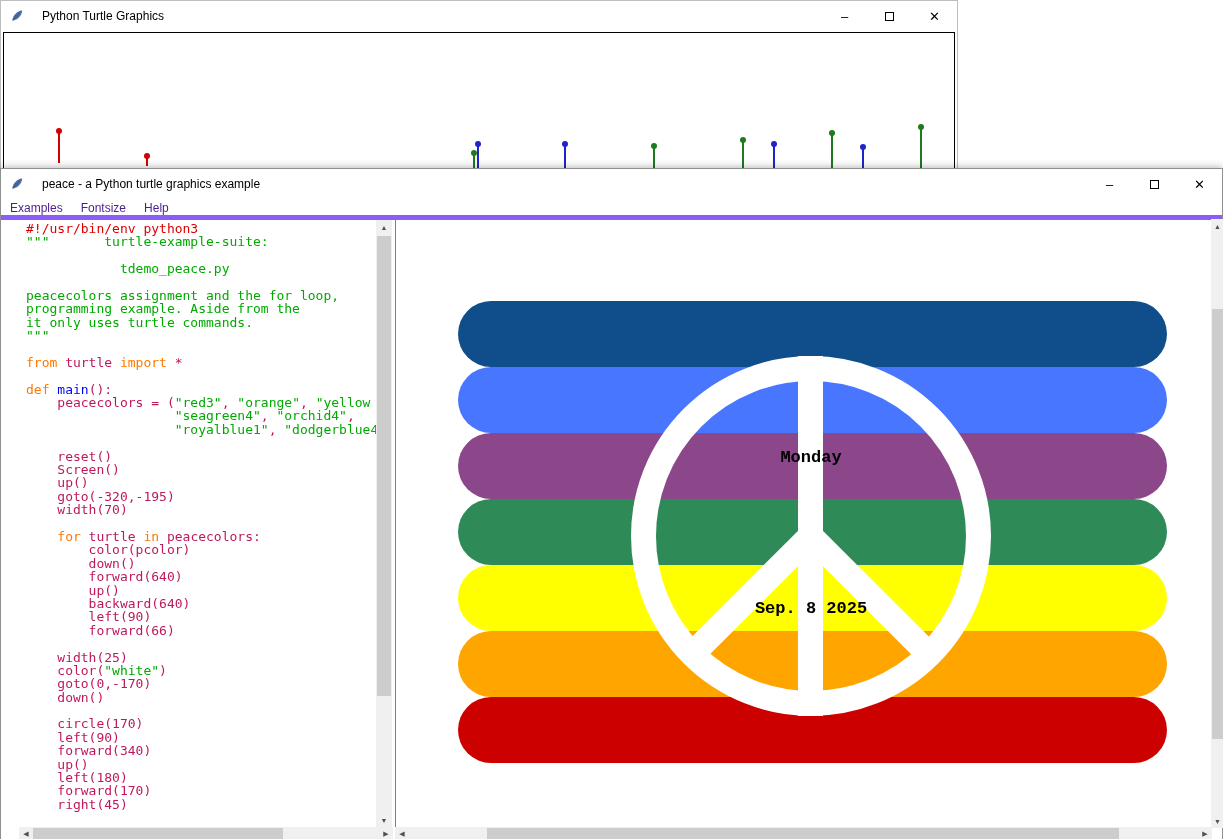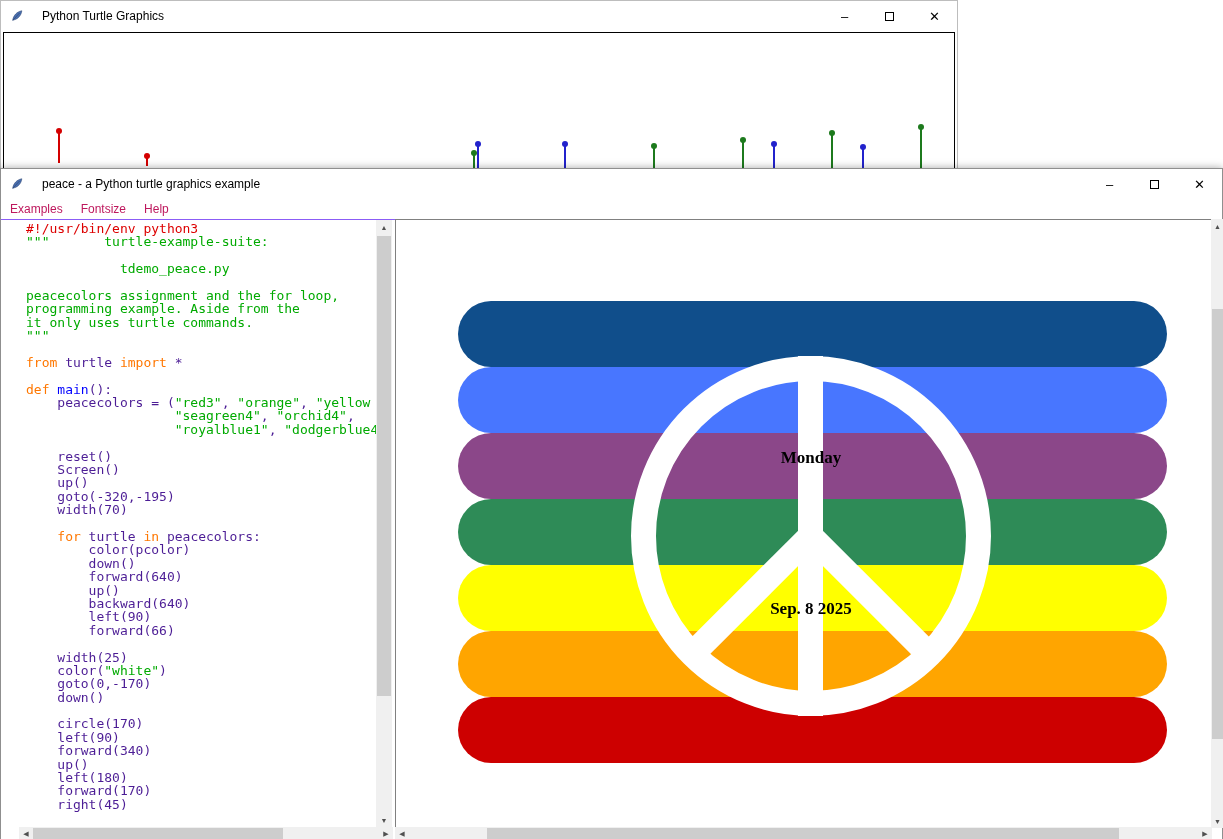--- a/index.html
+++ b/index.html
@@ -19,43 +19,43 @@
   #back-canvas{position:absolute;left:2px;top:31px;width:952px;height:470px;
     border:1px solid #000;background:#fff}
   .fig{position:absolute;width:2px;background:currentColor}
   .fig::before{content:"";position:absolute;left:-2px;top:-5px;width:6px;height:6px;
     border-radius:50%;background:currentColor}
 
   
   #front-window{left:0;top:168px;width:1223px;height:783px;border:1px solid #8f8f8f;
     box-shadow:0 0 8px rgba(0,0,0,.35);z-index:2}
   #menu-bar{position:absolute;left:0;top:29px;width:100%;height:22px;display:flex;
-    align-items:flex-end;background:#fff;border-bottom:1px solid #8b5cf6;font-size:12px;color:#be185d}
+    align-items:flex-start;background:#fff;border-bottom:5px solid #8b5cf6;font-size:12px;color:#4c1d95}
   .menu-item{padding:3px 9px;white-space:nowrap}
 
   
   #code-pane{position:absolute;left:18px;top:51px;width:357px;height:607px;background:#fff;
     overflow:hidden;font-family:"DejaVu Sans Mono",monospace;font-size:13px;line-height:13.4px;
     padding:2px 0 0 7px}
   .cl{white-space:pre;height:13.4px}
-  .c{color:#dd0000}.s{color:#00aa00}.k{color:#ff7700}.d{color:#0000ff}.n{color:#4c1d95}
+  .c{color:#dd0000}.s{color:#00aa00}.k{color:#ff7700}.d{color:#0000ff}.n{color:#be185d}
 
   
   #turtle-canvas{position:absolute;left:394px;top:50px;width:817px;height:609px;
     background:#fff;border:1px solid #808080;overflow:hidden}
   .stripe{position:absolute;left:62px;width:709px;height:66px;border-radius:33px}
   .peace-ring{position:absolute;left:235px;top:136px;width:360px;height:360px;
     border:25px solid #fff;border-radius:50%}
   .peace-stem{position:absolute;left:402px;top:136px;width:25px;height:360px;background:#fff}
   .peace-diag{position:absolute;left:402px;top:316px;width:25px;height:170px;background:#fff;
     transform-origin:50% 0}
   .diag-left{transform:rotate(45deg)}
   .diag-right{transform:rotate(-45deg)}
   .canvas-label{position:absolute;transform:translateX(-50%);color:#000;white-space:pre;
-    font-family:Liberation Serif, serif;font-weight:bold;font-size:17px}
+    font-family:Liberation Mono, monospace;font-weight:bold;font-size:17px}
 
   
   .sb{position:absolute;background:#f0f0f0}
   .sb .arrow{position:absolute;color:#505050;font-size:7px;display:flex;
     align-items:center;justify-content:center}
   .sb-v .arrow{left:0;width:100%;height:14px}
   .sb-v .arrow.a-down{bottom:0}
   .sb-h .arrow{top:0;width:14px;height:100%}
   .sb-h .arrow.a-right{right:0}
   .thumb{position:absolute;background:#cdcdcd}

